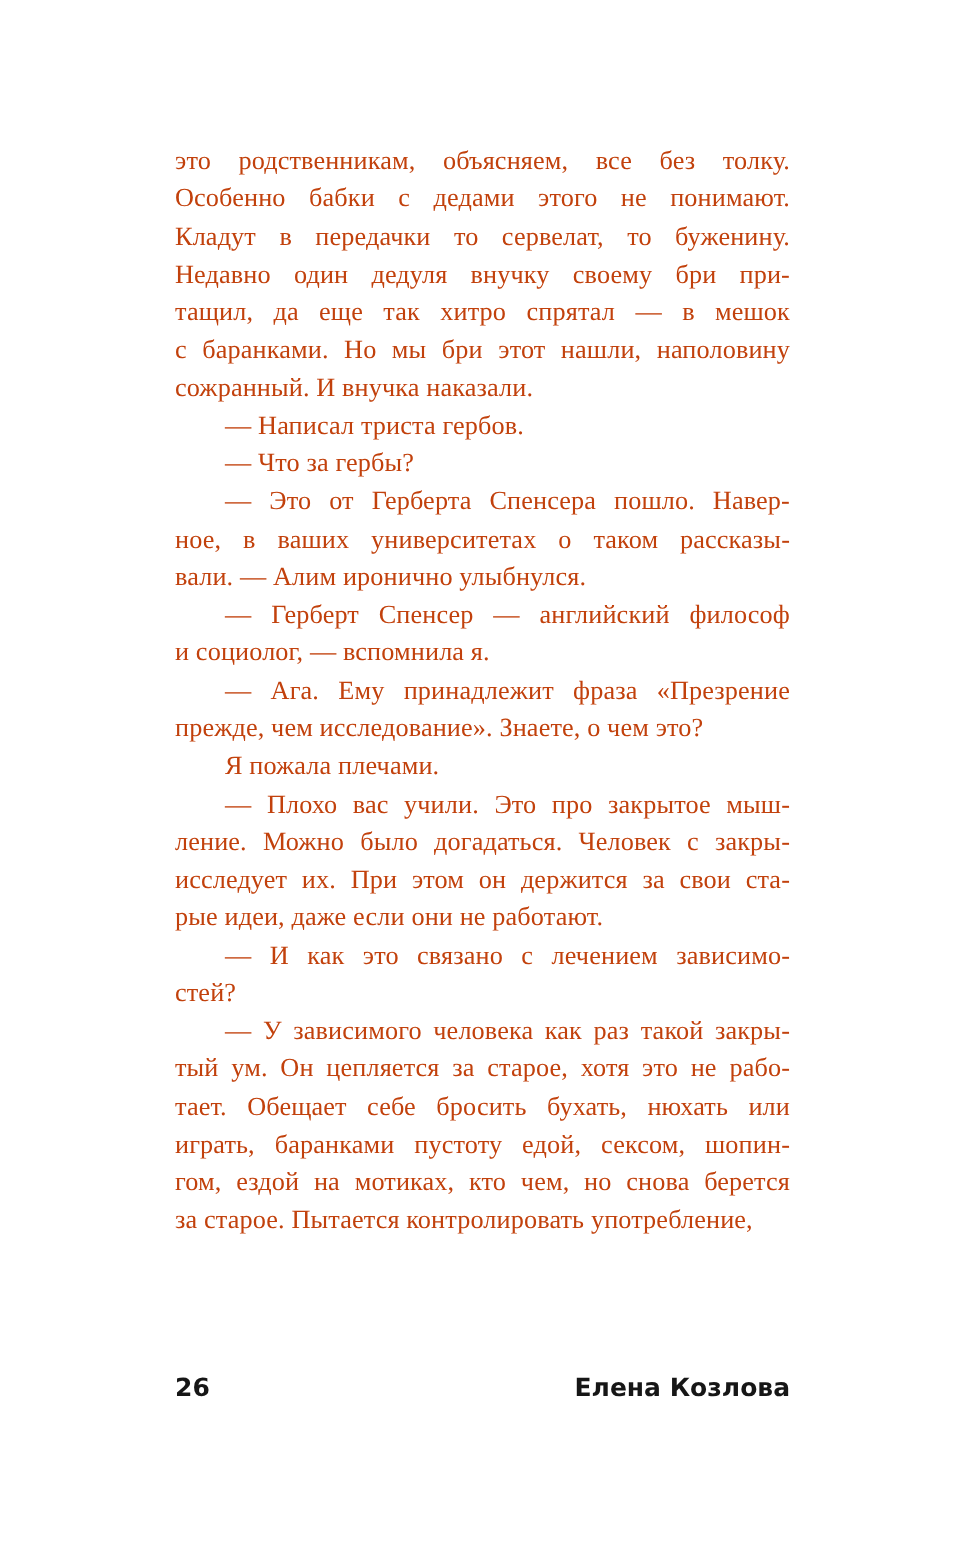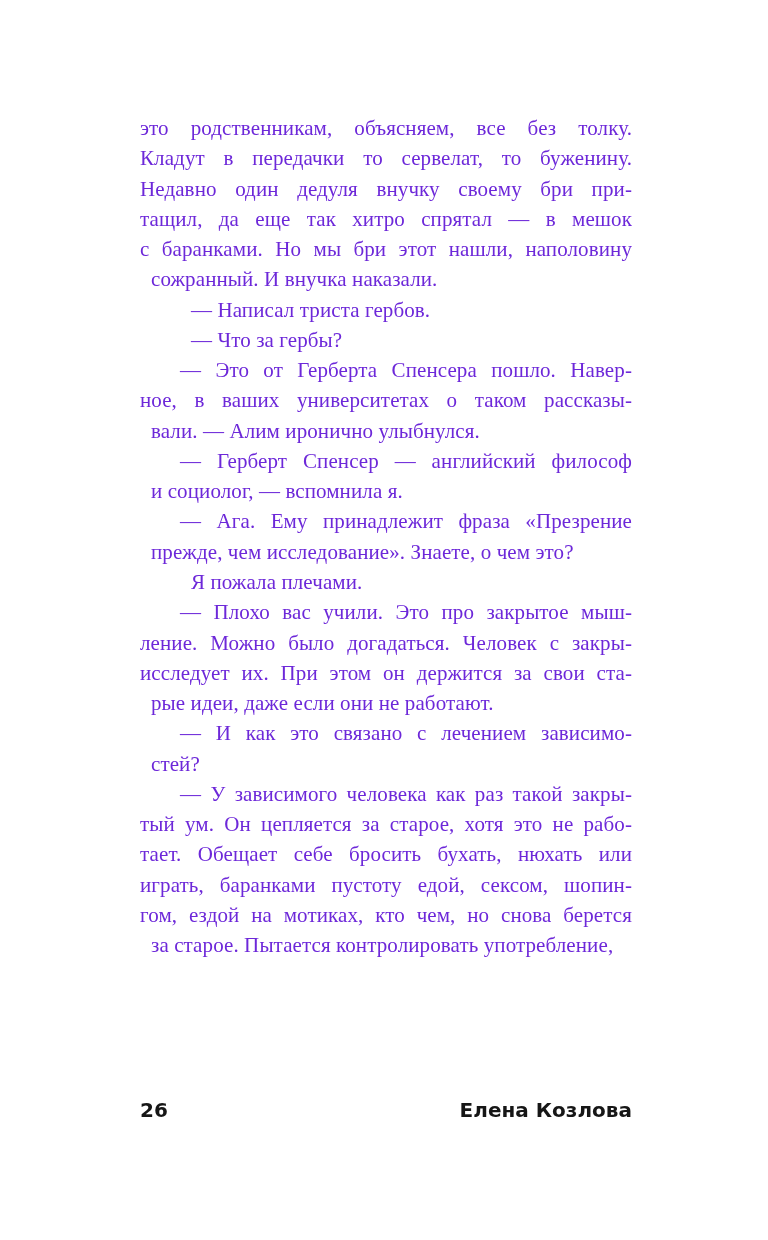--- a/index.html
+++ b/index.html
@@ -17,32 +17,31 @@
   .book-page {
     position: absolute;
     inset: 0;
     background: #ffffff;
   }
   .text-block {
     position: absolute;
     left: 140px;
     top: 113px;
     width: 492px;
-    color: #6d28d9;
+    color: #c2410c;
   }
   .line {
     font-size: 21px;
     line-height: 30.27px;
     text-align: justify;
     text-align-last: justify;
     letter-spacing: 0.1px;
   }
   .line.end {
     text-align-last: left;
-    margin-left: 11px;
   }
   .line.indent {
     padding-left: 40px;
   }
   .footer {
     position: absolute;
     left: 140px;
     top: 1098px;
     width: 492px;
     display: flex;
@@ -54,20 +53,21 @@
     color: #161616;
   }
 </style>
 </head>
 <body>
 
 <div class="book-page">
 
   <div class="text-block">
       <div class="line">это родственникам, объясняем, все без толку.</div>
+      <div class="line">Особенно бабки с дедами этого не понимают.</div>
       <div class="line">Кладут в передачки то сервелат, то буженину.</div>
       <div class="line">Недавно один дедуля внучку своему бри при-</div>
       <div class="line">тащил, да еще так хитро спрятал — в мешок</div>
       <div class="line">с баранками. Но мы бри этот нашли, наполовину</div>
       <div class="line end">сожранный. И внучка наказали.</div>
       <div class="line indent end">— Написал триста гербов.</div>
       <div class="line indent end">— Что за гербы?</div>
       <div class="line indent">— Это от Герберта Спенсера пошло. Навер-</div>
       <div class="line">ное, в ваших университетах о таком рассказы-</div>
       <div class="line end">вали. — Алим иронично улыбнулся.</div>

